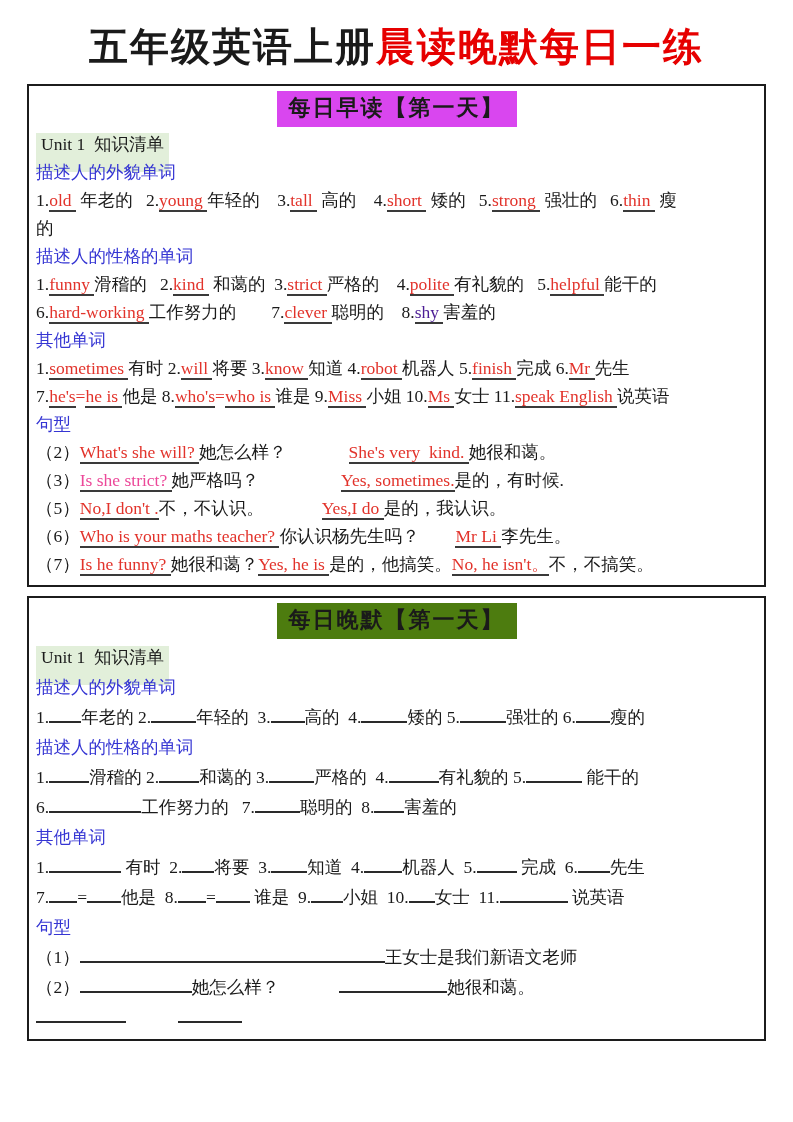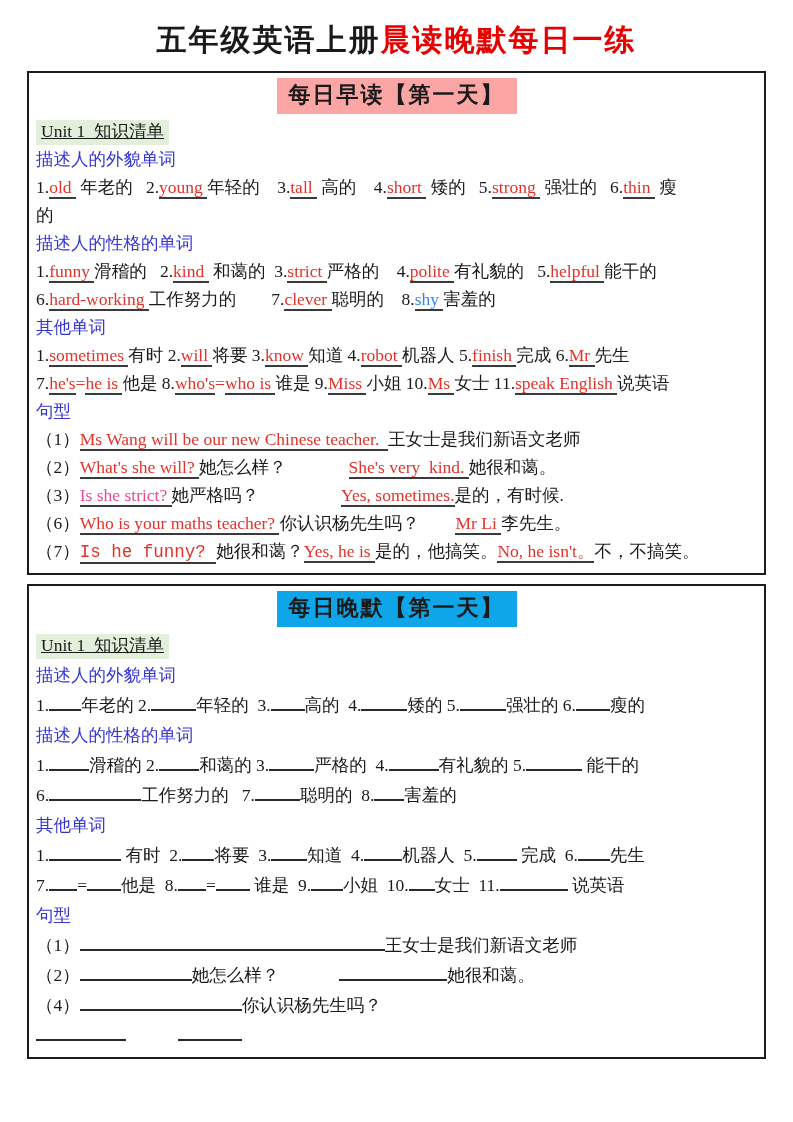--- a/index.html
+++ b/index.html
@@ -2,90 +2,89 @@
 <html><head>
 <meta charset="utf-8">
 <style>
   html,body { margin:0; padding:0; background:#ffffff; }
   body {
     width:793px; min-height:1122px; margin:0 auto;
     font-family:"Liberation Serif","DejaVu Serif",serif;
     color:#1a1a1a;
   }
   .page-title {
-    text-align:center; font-size:30px; font-weight:bold;
+    text-align:center; font-size:39px; font-weight:bold;
     margin:20px 0 10px; letter-spacing:2px; white-space:nowrap;
   }
   .page-title .t-red { }
   .box {
     margin:0 27px 9px; border:2px solid #1c1c1c;
     padding:3px 7px 7px;
   }
   .box-header { text-align:center; margin:2px 0 3px; }
   .box-header span {
     display:inline-block; font-size:22px; font-weight:bold;
     padding:2px 12px 4px; letter-spacing:2px;
   }
   .line { font-size:17.5px; line-height:28px; white-space:pre-wrap; }
   .box-evening .line { line-height:30px; }
   .seg-k { }
   .seg-r { border-bottom:2px solid #3a3a3a; padding-bottom:0px; }
   .seg-rn { }
   .seg-b { }
-  .seg-g { padding:1px 5px 4px;text-decoration:underline; }
+  .seg-g { padding:1px 5px 18px; }
   .blank {
     display:inline-block; height:16px;
     border-bottom:2px solid #2a2a2a; vertical-align:baseline;
   }
   .sp { display:inline-block; }
 </style>
 </head>
 <body>
 
 <div class="page-title">
   <span class="t-black">五年级英语上册</span><span class="t-red" style="color: rgb(230, 0, 0);">晨读晚默每日一练</span>
 </div>
 
 <div class="box box-morning">
   <div class="box-header">
-    <span style="background: #fca5a5;">每日早读【第一天】</span>
+    <span style="background: #d946ef;">每日早读【第一天】</span>
   </div>
   <div class="lines">
       <div class="line"><span class="seg-g" style="background: rgb(226, 239, 218);">Unit 1  知识清单</span></div>
       <div class="line"><span class="seg-b" style="color: rgb(53, 53, 211);">描述人的外貌单词</span></div>
       <div class="line"><span class="seg-k">1.</span><span class="seg-r" style="color: rgb(226, 51, 43);">old </span><span class="seg-k"> 年老的   2.</span><span class="seg-r" style="color: rgb(226, 51, 43);">young </span><span class="seg-k">年轻的    3.</span><span class="seg-r" style="color: rgb(226, 51, 43);">tall </span><span class="seg-k"> 高的    4.</span><span class="seg-r" style="color: rgb(226, 51, 43);">short </span><span class="seg-k"> 矮的   5.</span><span class="seg-r" style="color: rgb(226, 51, 43);">strong </span><span class="seg-k"> 强壮的   6.</span><span class="seg-r" style="color: rgb(226, 51, 43);">thin </span><span class="seg-k"> 瘦</span></div>
       <div class="line"><span class="seg-k">的</span></div>
       <div class="line"><span class="seg-b" style="color: rgb(53, 53, 211);">描述人的性格的单词</span></div>
       <div class="line"><span class="seg-k">1.</span><span class="seg-r" style="color: rgb(226, 51, 43);">funny </span><span class="seg-k">滑稽的   2.</span><span class="seg-r" style="color: rgb(226, 51, 43);">kind </span><span class="seg-k"> 和蔼的  3.</span><span class="seg-r" style="color: rgb(226, 51, 43);">strict </span><span class="seg-k">严格的    4.</span><span class="seg-r" style="color: rgb(226, 51, 43);">polite </span><span class="seg-k">有礼貌的   5.</span><span class="seg-r" style="color: rgb(226, 51, 43);">helpful </span><span class="seg-k">能干的</span></div>
-      <div class="line"><span class="seg-k">6.</span><span class="seg-r" style="color: rgb(226, 51, 43);">hard-working </span><span class="seg-k">工作努力的        7.</span><span class="seg-r" style="color: rgb(226, 51, 43);">clever </span><span class="seg-k">聪明的    8.</span><span class="seg-r" style="color: #3b82f6;">shy </span><span class="seg-k">害羞的</span></div>
+      <div class="line"><span class="seg-k">6.</span><span class="seg-r" style="color: rgb(226, 51, 43);">hard-working </span><span class="seg-k">工作努力的        7.</span><span class="seg-r" style="color: rgb(226, 51, 43);">clever </span><span class="seg-k">聪明的    8.</span><span class="seg-r" style="color: #4c1d95;">shy </span><span class="seg-k">害羞的</span></div>
       <div class="line"><span class="seg-b" style="color: rgb(53, 53, 211);">其他单词</span></div>
       <div class="line"><span class="seg-k">1.</span><span class="seg-r" style="color: rgb(226, 51, 43);">sometimes </span><span class="seg-k">有时 2.</span><span class="seg-r" style="color: rgb(226, 51, 43);">will </span><span class="seg-k">将要 3.</span><span class="seg-r" style="color: rgb(226, 51, 43);">know </span><span class="seg-k">知道 4.</span><span class="seg-r" style="color: rgb(226, 51, 43);">robot </span><span class="seg-k">机器人 5.</span><span class="seg-r" style="color: rgb(226, 51, 43);">finish </span><span class="seg-k">完成 6.</span><span class="seg-r" style="color: rgb(226, 51, 43);">Mr </span><span class="seg-k">先生</span></div>
       <div class="line"><span class="seg-k">7.</span><span class="seg-r" style="color: rgb(226, 51, 43);">he's</span><span class="seg-rn" style="color: rgb(226, 51, 43);">=</span><span class="seg-r" style="color: rgb(226, 51, 43);">he is </span><span class="seg-k">他是 8.</span><span class="seg-r" style="color: rgb(226, 51, 43);">who's</span><span class="seg-rn" style="color: rgb(226, 51, 43);">=</span><span class="seg-r" style="color: rgb(226, 51, 43);">who is </span><span class="seg-k">谁是 9.</span><span class="seg-r" style="color: rgb(226, 51, 43);">Miss </span><span class="seg-k">小姐 10.</span><span class="seg-r" style="color: rgb(226, 51, 43);">Ms </span><span class="seg-k">女士 11.</span><span class="seg-r" style="color: rgb(226, 51, 43);">speak English </span><span class="seg-k">说英语</span></div>
       <div class="line"><span class="seg-b" style="color: rgb(53, 53, 211);">句型</span></div>
-      <div class="line"><span class="seg-k">（1）</span><span class="seg-r" style="color: rgb(226, 51, 43);">Ms Wang will be our new Chinese teacher.  </span><span class="seg-k">王女士是我们新语文老师</span></div>
       <div class="line"><span class="seg-k">（2）</span><span class="seg-r" style="color: rgb(226, 51, 43);">What's she will? </span><span class="seg-k">她怎么样？</span><span class="sp" style="width: 62px;"></span><span class="seg-r" style="color: rgb(226, 51, 43);">She's very  kind. </span><span class="seg-k">她很和蔼。</span></div>
       <div class="line"><span class="seg-k">（3）</span><span class="seg-r" style="color: #ec4899;">Is she strict? </span><span class="seg-k">她严格吗？</span><span class="sp" style="width: 82px;"></span><span class="seg-r" style="color: rgb(226, 51, 43);">Yes, sometimes.</span><span class="seg-k">是的，有时候.</span></div>
+      <div class="line"><span class="seg-k">（5）</span><span class="seg-r" style="color: rgb(226, 51, 43);">No,I don't .</span><span class="seg-k">不，不认识。</span><span class="sp" style="width: 58px;"></span><span class="seg-r" style="color: rgb(226, 51, 43);">Yes,I do </span><span class="seg-k">是的，我认识。</span></div>
       <div class="line"><span class="seg-k">（6）</span><span class="seg-r" style="color: rgb(226, 51, 43);">Who is your maths teacher? </span><span class="seg-k">你认识杨先生吗？</span><span class="sp" style="width: 36px;"></span><span class="seg-r" style="color: rgb(226, 51, 43);">Mr Li </span><span class="seg-k">李先生。</span></div>
-      <div class="line"><span class="seg-k">（7）</span><span class="seg-r" style="color: rgb(226, 51, 43); font-family: Liberation Mono, monospace;">Is he funny? </span><span class="seg-k">她很和蔼？</span><span class="seg-r" style="color: rgb(226, 51, 43);">Yes, he is </span><span class="seg-k">是的，他搞笑。</span><span class="seg-r" style="color: rgb(226, 51, 43);">No, he isn't。</span><span class="seg-k">不，不搞笑。</span></div>
+      <div class="line"><span class="seg-k">（7）</span><span class="seg-r" style="color: rgb(226, 51, 43);">Is he funny? </span><span class="seg-k">她很和蔼？</span><span class="seg-r" style="color: rgb(226, 51, 43);">Yes, he is </span><span class="seg-k">是的，他搞笑。</span><span class="seg-r" style="color: rgb(226, 51, 43);">No, he isn't。</span><span class="seg-k">不，不搞笑。</span></div>
     </div>
 </div>
 
 <div class="box box-evening">
   <div class="box-header">
-    <span style="background: #0ea5e9;">每日晚默【第一天】</span>
+    <span style="background: #4d7c0f;">每日晚默【第一天】</span>
   </div>
   <div class="lines">
       <div class="line"><span class="seg-g" style="background: rgb(226, 239, 218);">Unit 1  知识清单</span></div>
       <div class="line"><span class="seg-b" style="color: rgb(53, 53, 211);">描述人的外貌单词</span></div>
       <div class="line"><span class="seg-k">1.</span><span class="blank" style="width: 32px;"></span><span class="seg-k">年老的 2.</span><span class="blank" style="width: 45px;"></span><span class="seg-k">年轻的  3.</span><span class="blank" style="width: 34px;"></span><span class="seg-k">高的  4.</span><span class="blank" style="width: 46px;"></span><span class="seg-k">矮的 5.</span><span class="blank" style="width: 46px;"></span><span class="seg-k">强壮的 6.</span><span class="blank" style="width: 34px;"></span><span class="seg-k">瘦的</span></div>
       <div class="line"><span class="seg-b" style="color: rgb(53, 53, 211);">描述人的性格的单词</span></div>
       <div class="line"><span class="seg-k">1.</span><span class="blank" style="width: 40px;"></span><span class="seg-k">滑稽的 2.</span><span class="blank" style="width: 40px;"></span><span class="seg-k">和蔼的 3.</span><span class="blank" style="width: 45px;"></span><span class="seg-k">严格的  4.</span><span class="blank" style="width: 50px;"></span><span class="seg-k">有礼貌的 5.</span><span class="blank" style="width: 56px;"></span><span class="seg-k"> 能干的</span></div>
       <div class="line"><span class="seg-k">6.</span><span class="blank" style="width: 92px;"></span><span class="seg-k">工作努力的   7.</span><span class="blank" style="width: 45px;"></span><span class="seg-k">聪明的  8.</span><span class="blank" style="width: 30px;"></span><span class="seg-k">害羞的</span></div>
       <div class="line"><span class="seg-b" style="color: rgb(53, 53, 211);">其他单词</span></div>
       <div class="line"><span class="seg-k">1.</span><span class="blank" style="width: 72px;"></span><span class="seg-k"> 有时  2.</span><span class="blank" style="width: 32px;"></span><span class="seg-k">将要  3.</span><span class="blank" style="width: 36px;"></span><span class="seg-k">知道  4.</span><span class="blank" style="width: 38px;"></span><span class="seg-k">机器人  5.</span><span class="blank" style="width: 40px;"></span><span class="seg-k"> 完成  6.</span><span class="blank" style="width: 32px;"></span><span class="seg-k">先生</span></div>
       <div class="line"><span class="seg-k">7.</span><span class="blank" style="width: 28px;"></span><span class="seg-k">=</span><span class="blank" style="width: 34px;"></span><span class="seg-k">他是  8.</span><span class="blank" style="width: 28px;"></span><span class="seg-k">=</span><span class="blank" style="width: 34px;"></span><span class="seg-k"> 谁是  9.</span><span class="blank" style="width: 32px;"></span><span class="seg-k">小姐  10.</span><span class="blank" style="width: 26px;"></span><span class="seg-k">女士  11.</span><span class="blank" style="width: 68px;"></span><span class="seg-k"> 说英语</span></div>
       <div class="line"><span class="seg-b" style="color: rgb(53, 53, 211);">句型</span></div>
       <div class="line"><span class="seg-k">（1）</span><span class="blank" style="width: 305px;"></span><span class="seg-k">王女士是我们新语文老师</span></div>
       <div class="line"><span class="seg-k">（2）</span><span class="blank" style="width: 112px;"></span><span class="seg-k">她怎么样？</span><span class="sp" style="width: 60px;"></span><span class="blank" style="width: 108px;"></span><span class="seg-k">她很和蔼。</span></div>
-      <div class="line"><span class="seg-k">（4）</span><span class="blank" style="width: 162px;"></span><span class="seg-k">你认识杨先生吗？</span></div>
       <div class="line"><span class="blank" style="width: 90px;"></span><span class="sp" style="width: 52px;"></span><span class="blank" style="width: 64px;"></span></div>
     </div>
 </div>
 
 </body></html>

